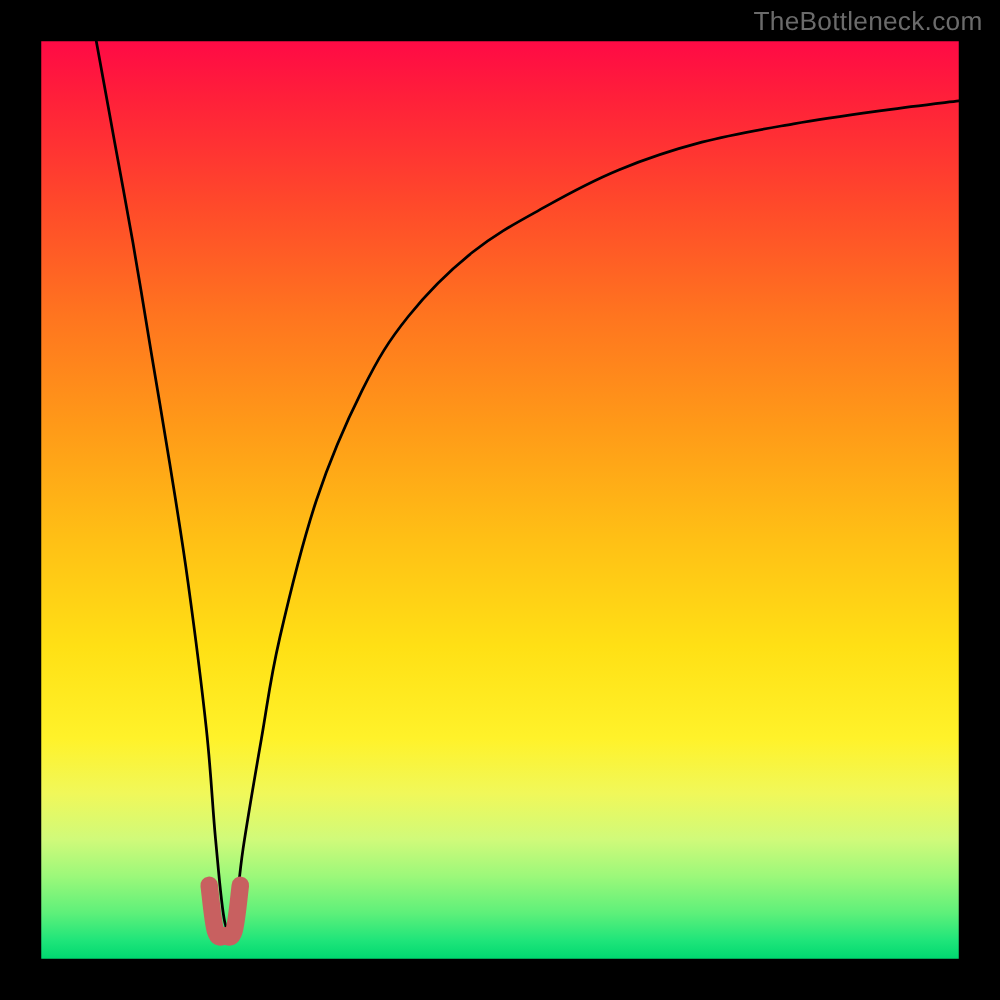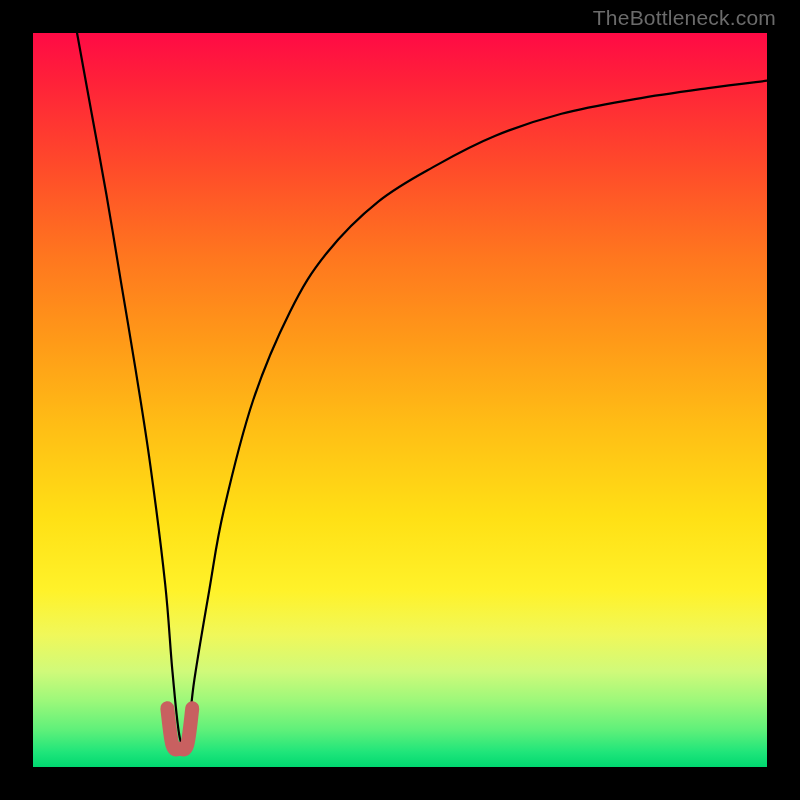--- a/index.html
+++ b/index.html
@@ -37,21 +37,21 @@
       #d0fa7a 87%,
       #9cf87a 91%,
       #5ef07a 95%,
       #1fe57a 98%,
       #00d870 100%
     );
   }
   .watermark {
     position: absolute;
     top: 6px;
-    right: 24px;
+    right: 14px;
     color: #6b6b6b;
     font-size: 21px;
     font-weight: 400;
     letter-spacing: 0.2px;
     user-select: none;
   }
   svg.curve {
     position: absolute;
     left: 0; top: 0;
     width: 734px; height: 734px;

